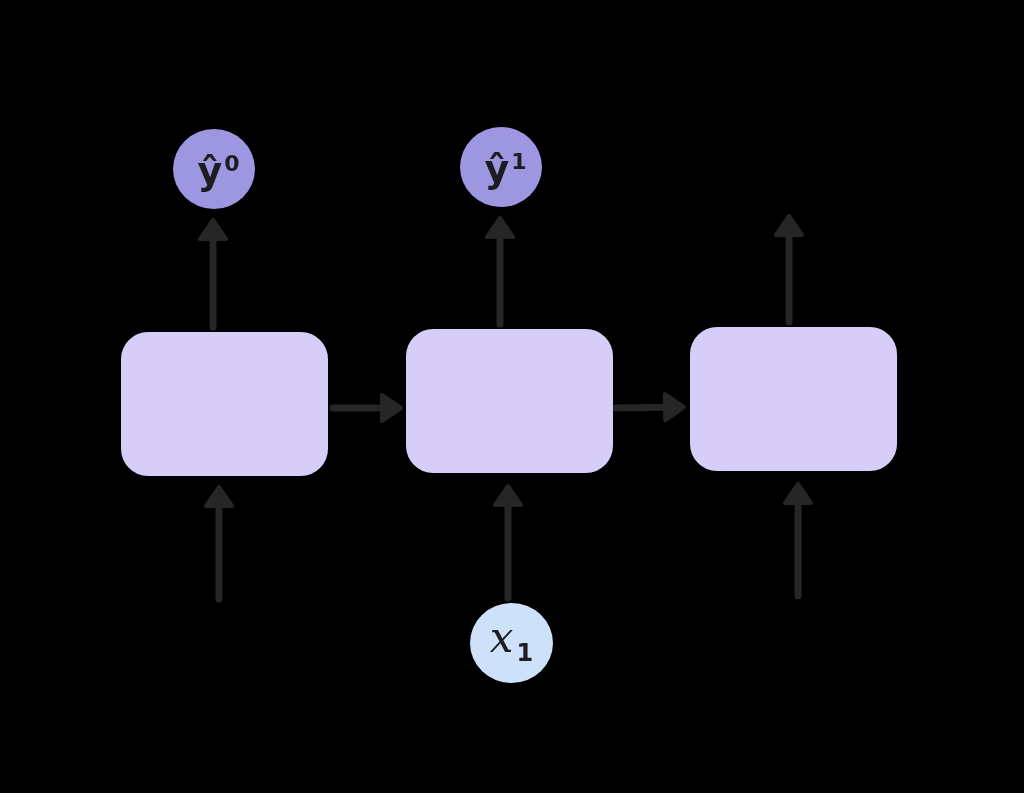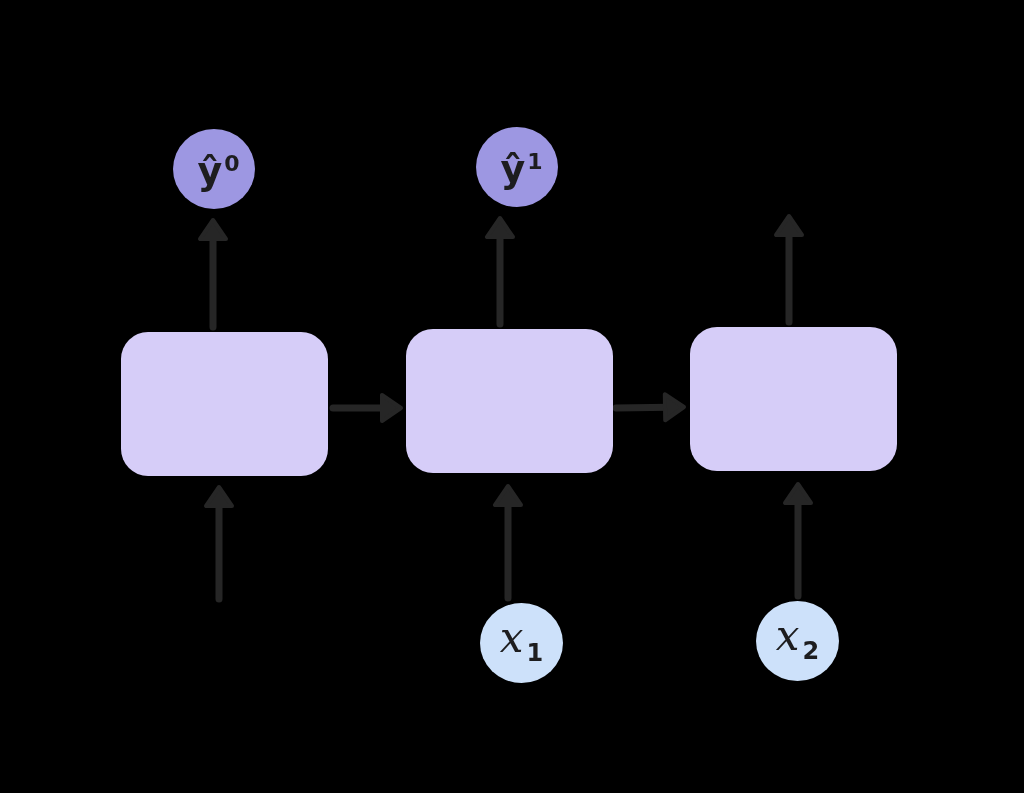--- a/index.html
+++ b/index.html
@@ -117,28 +117,25 @@
       </g>
       <g>
         <line x1="616" y1="408" x2="669.0016217092863" y2="407.22056438662815" stroke="#262626" stroke-width="7" stroke-linecap="round"></line>
         <polygon points="665.1932099668403,420.2779760750142 684,407 664.8108983633516,394.28078703777715" fill="#262626" stroke="#262626" stroke-width="4" stroke-linejoin="round"></polygon>
       </g>
     </svg>
 
   <div class="node output-circle" style="left:173px; top:129px;">
     <span class="out-label"><span>ŷ</span><sup>0</sup></span>
   </div>
-  <div class="node output-circle" style="left:476px; top:127px;">
+  <div class="node output-circle" style="left:460px; top:127px;">
     <span class="out-label"><span>ŷ</span><sup>1</sup></span>
   </div>
 
   <div class="node hidden-rect" style="left:121px; top:332px;"></div>
   <div class="node hidden-rect" style="left:406px; top:329px;"></div>
   <div class="node hidden-rect" style="left:690px; top:327px;"></div>
 
-  <div class="node input-circle" style="left:480px; top:603px;text-align:right;">
+  <div class="node input-circle" style="left:470px; top:603px;text-align:right;">
     <span class="in-label"><span class="base">x</span><sub>1</sub></span>
-  </div>
-  <div class="node input-circle" style="left:756px; top:601px;">
-    <span class="in-label"><span class="base">x</span><sub>2</sub></span>
   </div>
 
 </div>
 
 </body></html>

